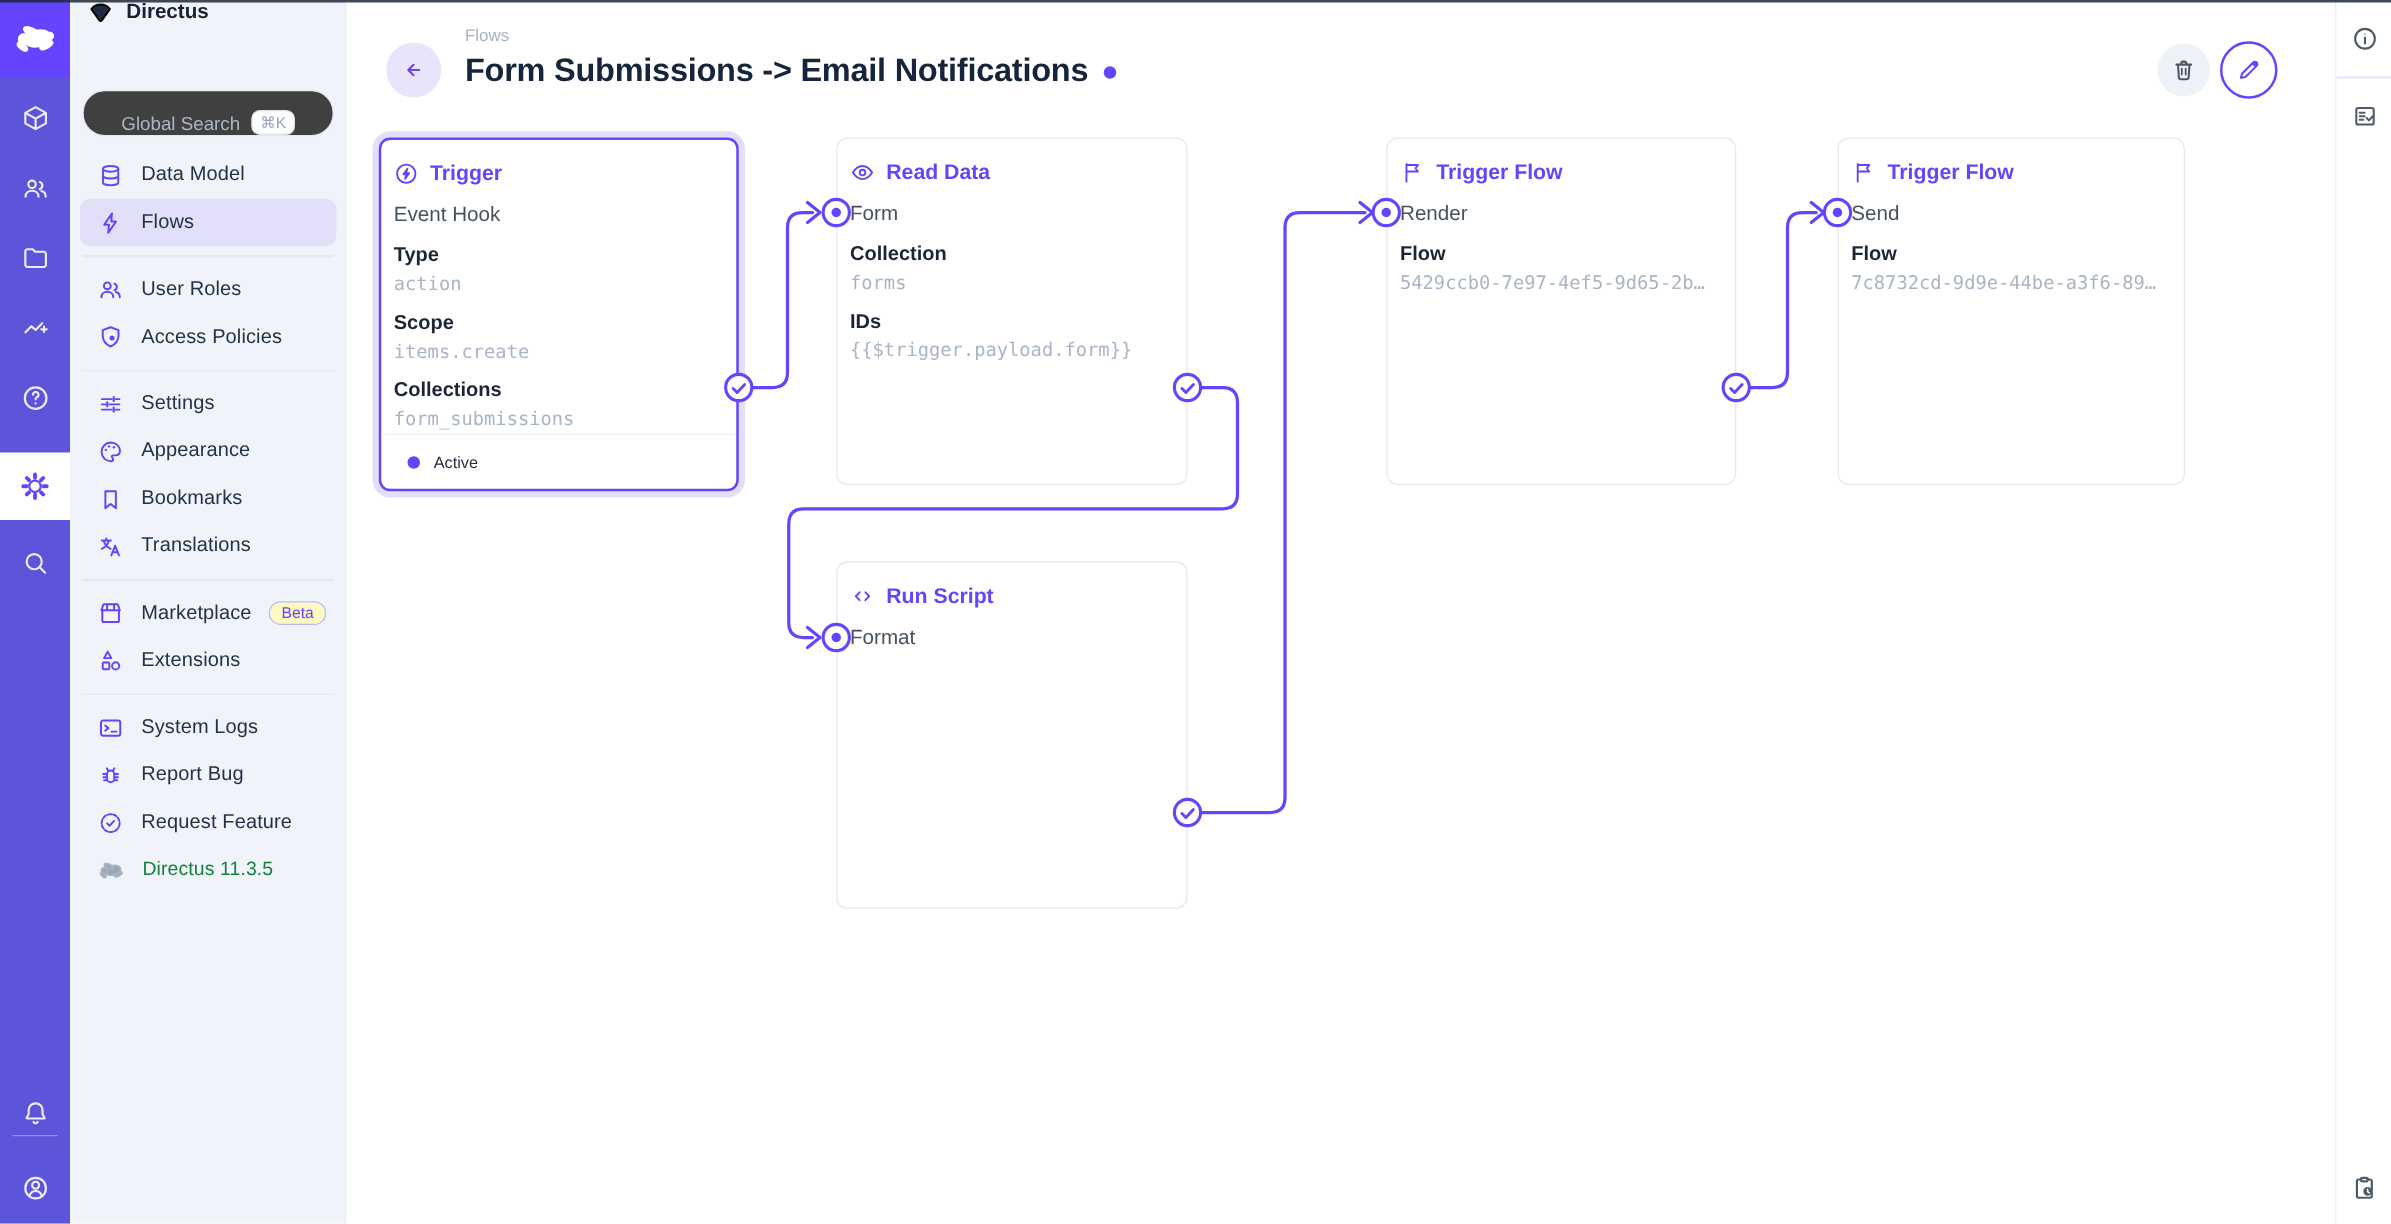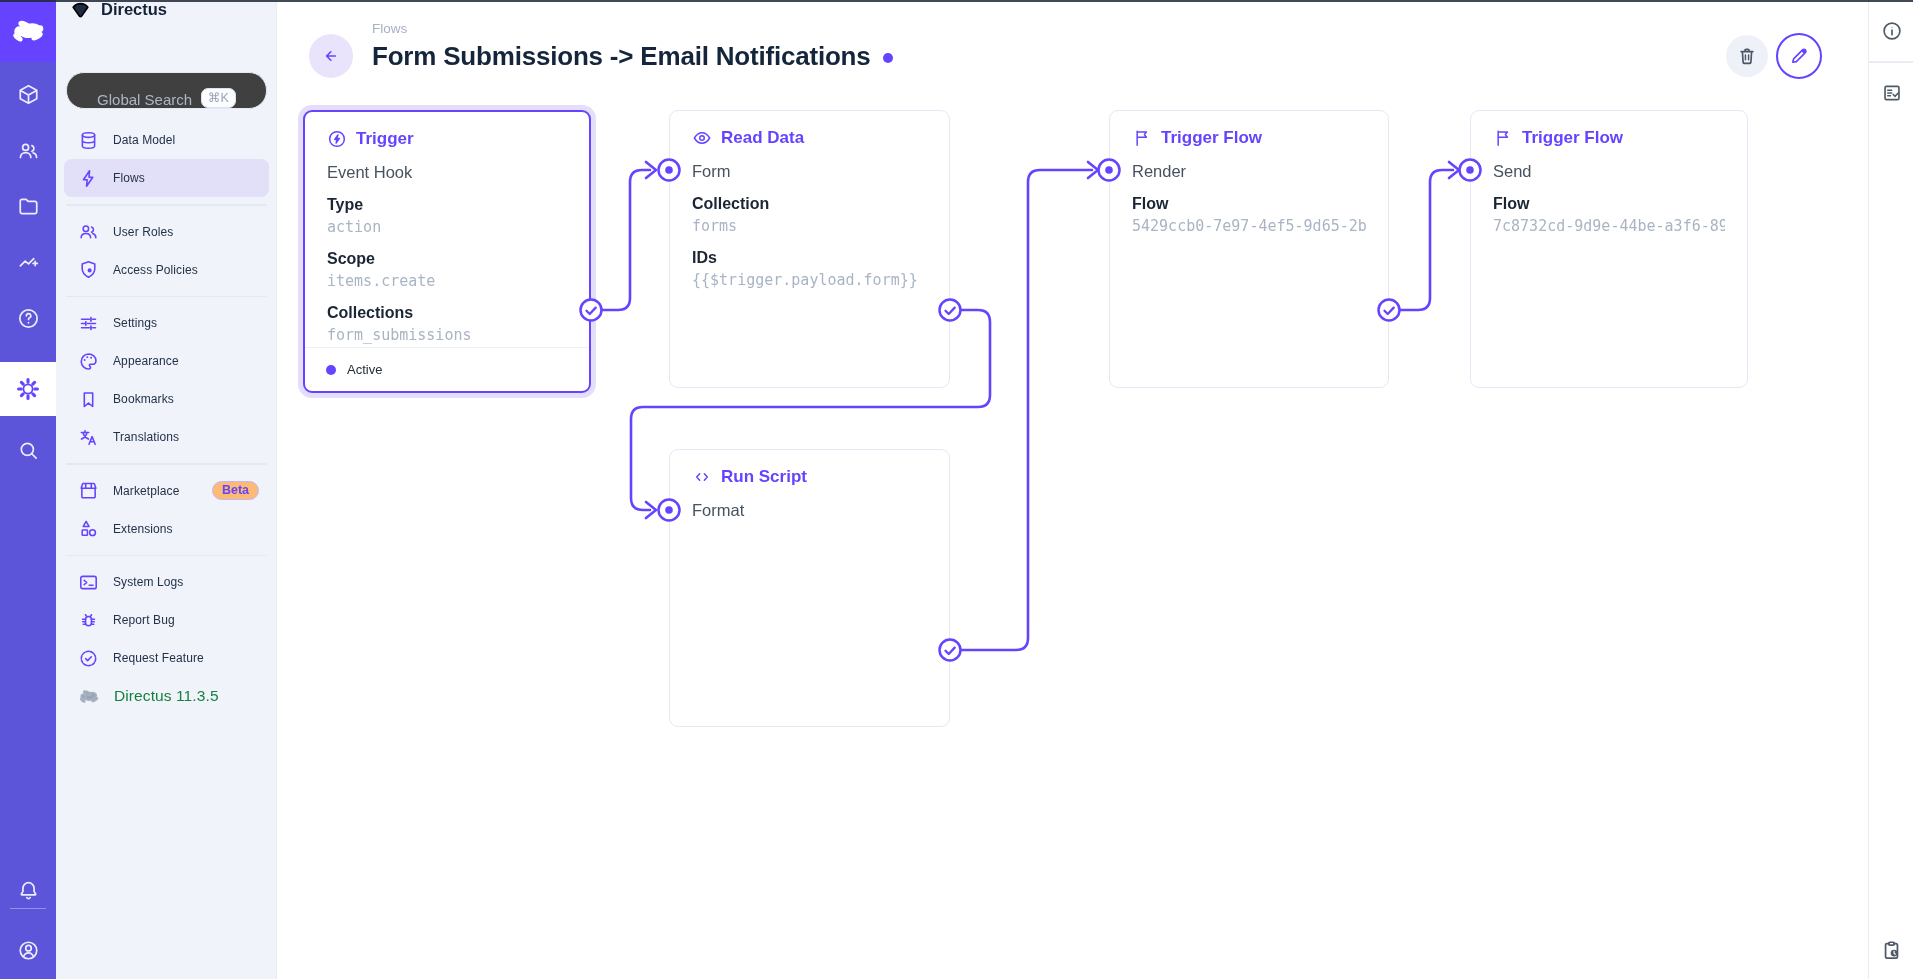--- a/index.html
+++ b/index.html
@@ -21,48 +21,48 @@
   
   #nav { position:absolute; left:56px; top:0; width:221px; height:979px; background:#F0F3F9; border-right:1px solid #E9EDF4; z-index:9; }
   #nav-head { position:absolute; left:0; top:0; width:221px; height:62px; display:flex; padding-left:14px; gap:10px; }
   #nav-head .proj-name { font-size:16.5px; font-weight:700; color:#142338; }
   #nav-search { position:absolute; left:10px; top:72px; width:201px; height:37px; border:1.5px solid #E3E8F1; background:#404040;
     border-radius:18px; display:flex; align-items:flex-end; justify-content:center; gap:9px; cursor:text; }
   #nav-search .ph { font-size:15px; color:#ABB6C6; }
   #nav-search .kbd { font-size:12.5px; color:#9AA7B9; border:1.5px solid #DCE2EC; border-radius:7px; padding:1px 6px 2px; background:#FBFCFE; }
   #nav-list { position:absolute; left:8px; top:121px; width:205px; }
   .nav-item { height:38px; display:flex; align-items:center; gap:14px; padding:0 10px 0 14px; border-radius:8px; color:#223249; cursor:pointer; }
-  .nav-item .lbl { font-size:12px; font-weight:500; letter-spacing:.1px; }
+  .nav-item .lbl { font-size:16px; font-weight:500; letter-spacing:.1px; }
   .nav-item .nicon { color:#6644FF; display:flex; }
   .nav-item.active { background:#E2DFF8; }
   .nav-item.version { color:#15803d; cursor:default; }
   .nav-item.version .lbl { font-size:15.5px; }
   .nav-item.version .nicon { color:#A6B2C2; }
   .nav-divider { height:1.5px; background:#E4E9F1; margin:7px 2px; border-radius:1px; }
-  .beta-chip { margin-left:auto; font-size:12.5px; color:#6644FF; border:1.5px solid #C3B6F9; border-radius:11px; padding:1px 9px 2px; background:#fdba74;font-weight:bold; }
+  .beta-chip { margin-left:auto; font-size:12.5px; color:#6644FF; border:1.5px solid #C3B6F9; border-radius:11px; padding:1px 9px 2px; background:#fef9c3; }
 
   
   #back-btn { position:absolute; left:309px; top:34px; width:44px; height:44px; border-radius:50%; background:#E9E3FC; color:#6644FF;
     display:flex; align-items:center; justify-content:center; cursor:pointer; }
   #breadcrumb { position:absolute; left:372px; top:21px; font-size:13.5px; font-weight:500; color:#A6B1C3; }
   #title-row { position:absolute; left:372px; top:41px; display:flex; align-items:center; gap:12px; }
   #page-title { font-size:26px; font-weight:700; color:#15263C; letter-spacing:-.2px; }
   #title-dot { width:10px; height:10px; border-radius:50%; background:#6644FF; margin-top:3px; }
   #delete-btn { position:absolute; left:1726px; top:35px; width:42px; height:42px; border-radius:50%; background:#EEF1F7; color:#4B5768;
     display:flex; align-items:center; justify-content:center; cursor:pointer; }
   #edit-btn { position:absolute; left:1776px; top:33px; width:46px; height:46px; border-radius:50%; background:#fff; border:2px solid #6644FF;
     color:#6644FF; display:flex; align-items:center; justify-content:center; cursor:pointer; }
 
   
   #right-bar { position:absolute; right:0; top:0; width:45px; height:979px; background:#fff; border-left:1.5px solid #E8ECF3; z-index:10; }
   .rb-item { position:absolute; left:0; width:45px; height:44px; display:flex; align-items:center; justify-content:center; color:#4E5A68; cursor:pointer; }
   #rb-divider { position:absolute; left:0; top:61px; width:45px; height:1.5px; background:#E8ECF3; }
 
   
-  .card { position:absolute; background:#fff; border:1.5px solid #E5E8F4; border-radius:9px; padding:17px 22px; cursor:pointer; z-index:2; }
+  .card { position:absolute; background:#fff; border:1.5px solid #E5E8F4; border-radius:9px; padding:17px 10px; cursor:pointer; z-index:2; }
   .card.trigger { border:2.5px solid #6644FF; box-shadow:0 0 0 5px #E5DEFB; }
   .card-head { display:flex; align-items:center; gap:9px; color:#6644FF; }
   .card-head .tlabel { font-size:17px; font-weight:700; }
   .card-name { margin-top:14px; font-size:16.5px; color:#47525F; }
   .f-label { margin-top:14px; font-size:16px; font-weight:700; color:#1B2534; }
   .f-value { margin-top:4px; font-size:15px; color:#A9B4C4; font-family:"DejaVu Sans Mono","Liberation Mono",monospace; white-space:nowrap; overflow:hidden; }
   .card-footer { position:absolute; left:0; right:0; bottom:0; height:44px; border-top:1.5px solid #EDF0F6;
     display:flex; align-items:center; gap:11px; padding:0 21px; }
   .status-dot { width:10px; height:10px; border-radius:50%; background:#6644FF; }
   .status-label { font-size:13px; color:#242E3C; }

